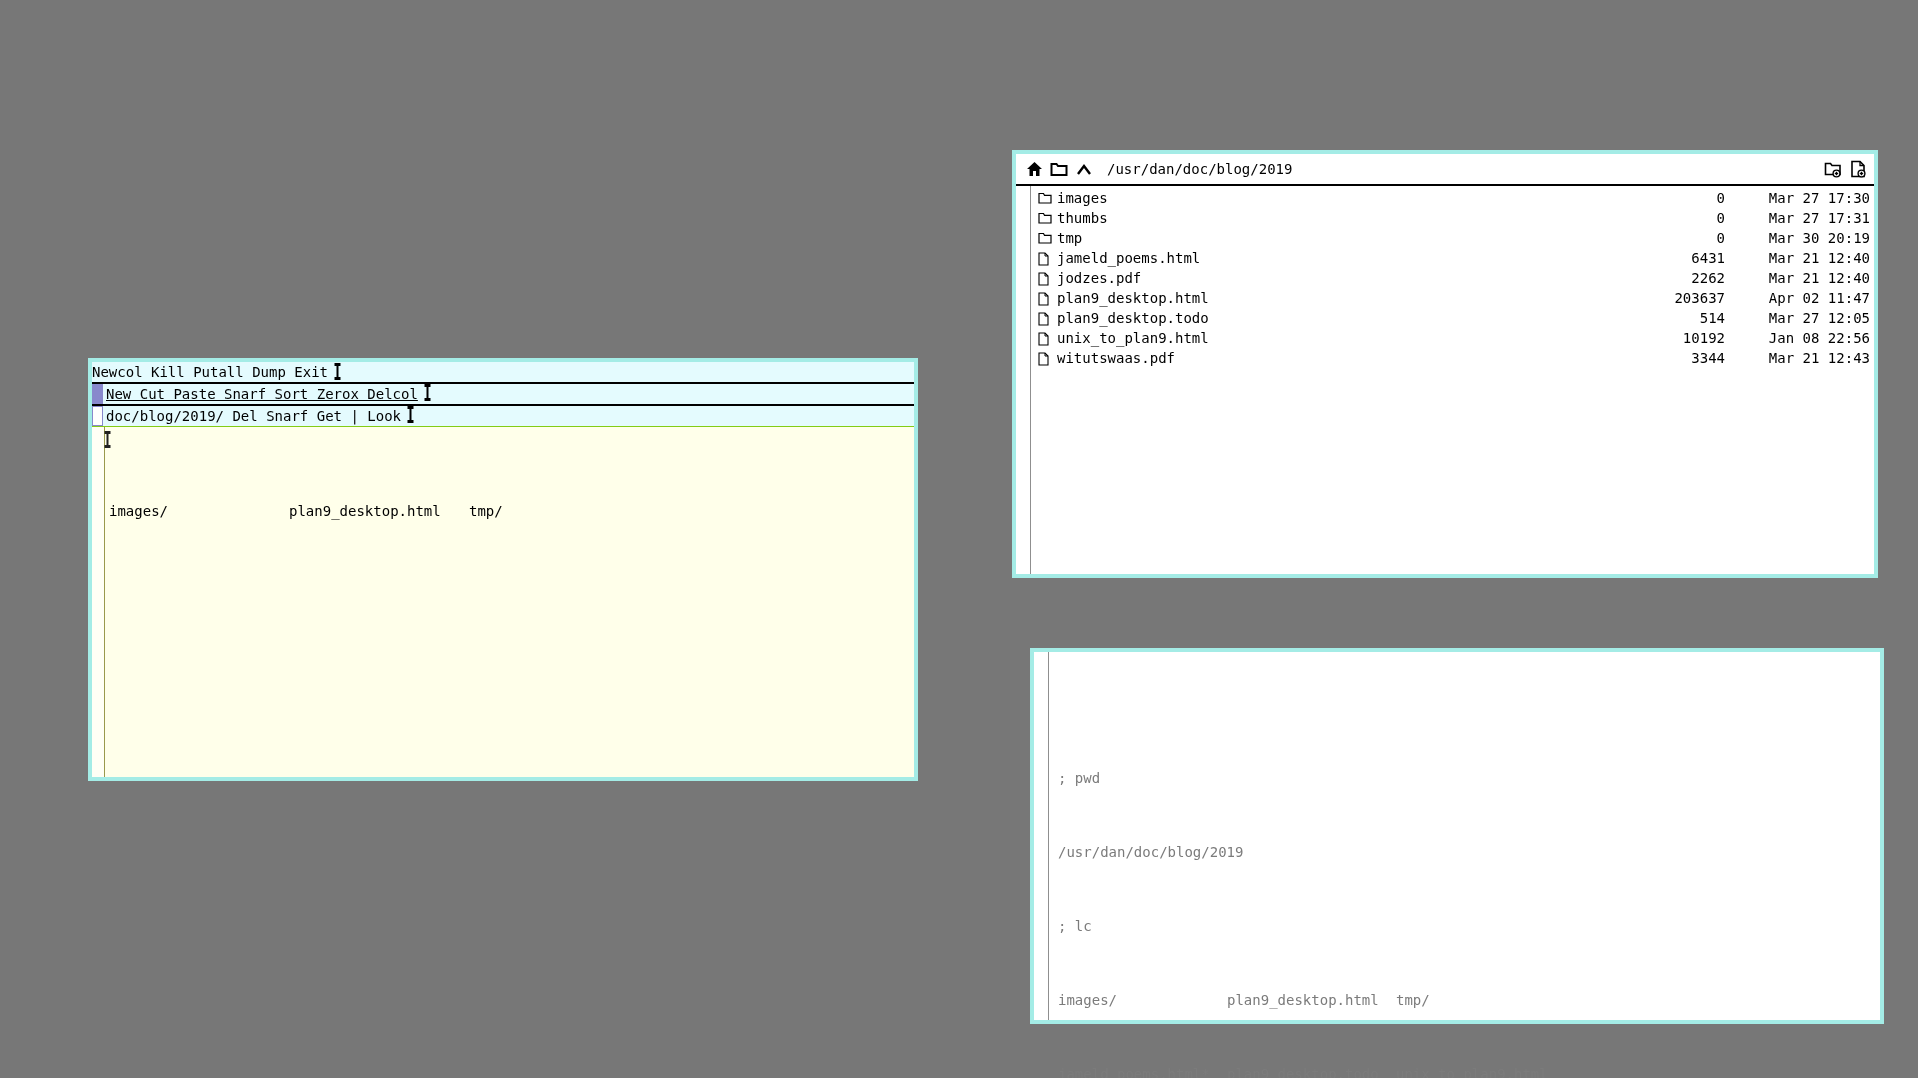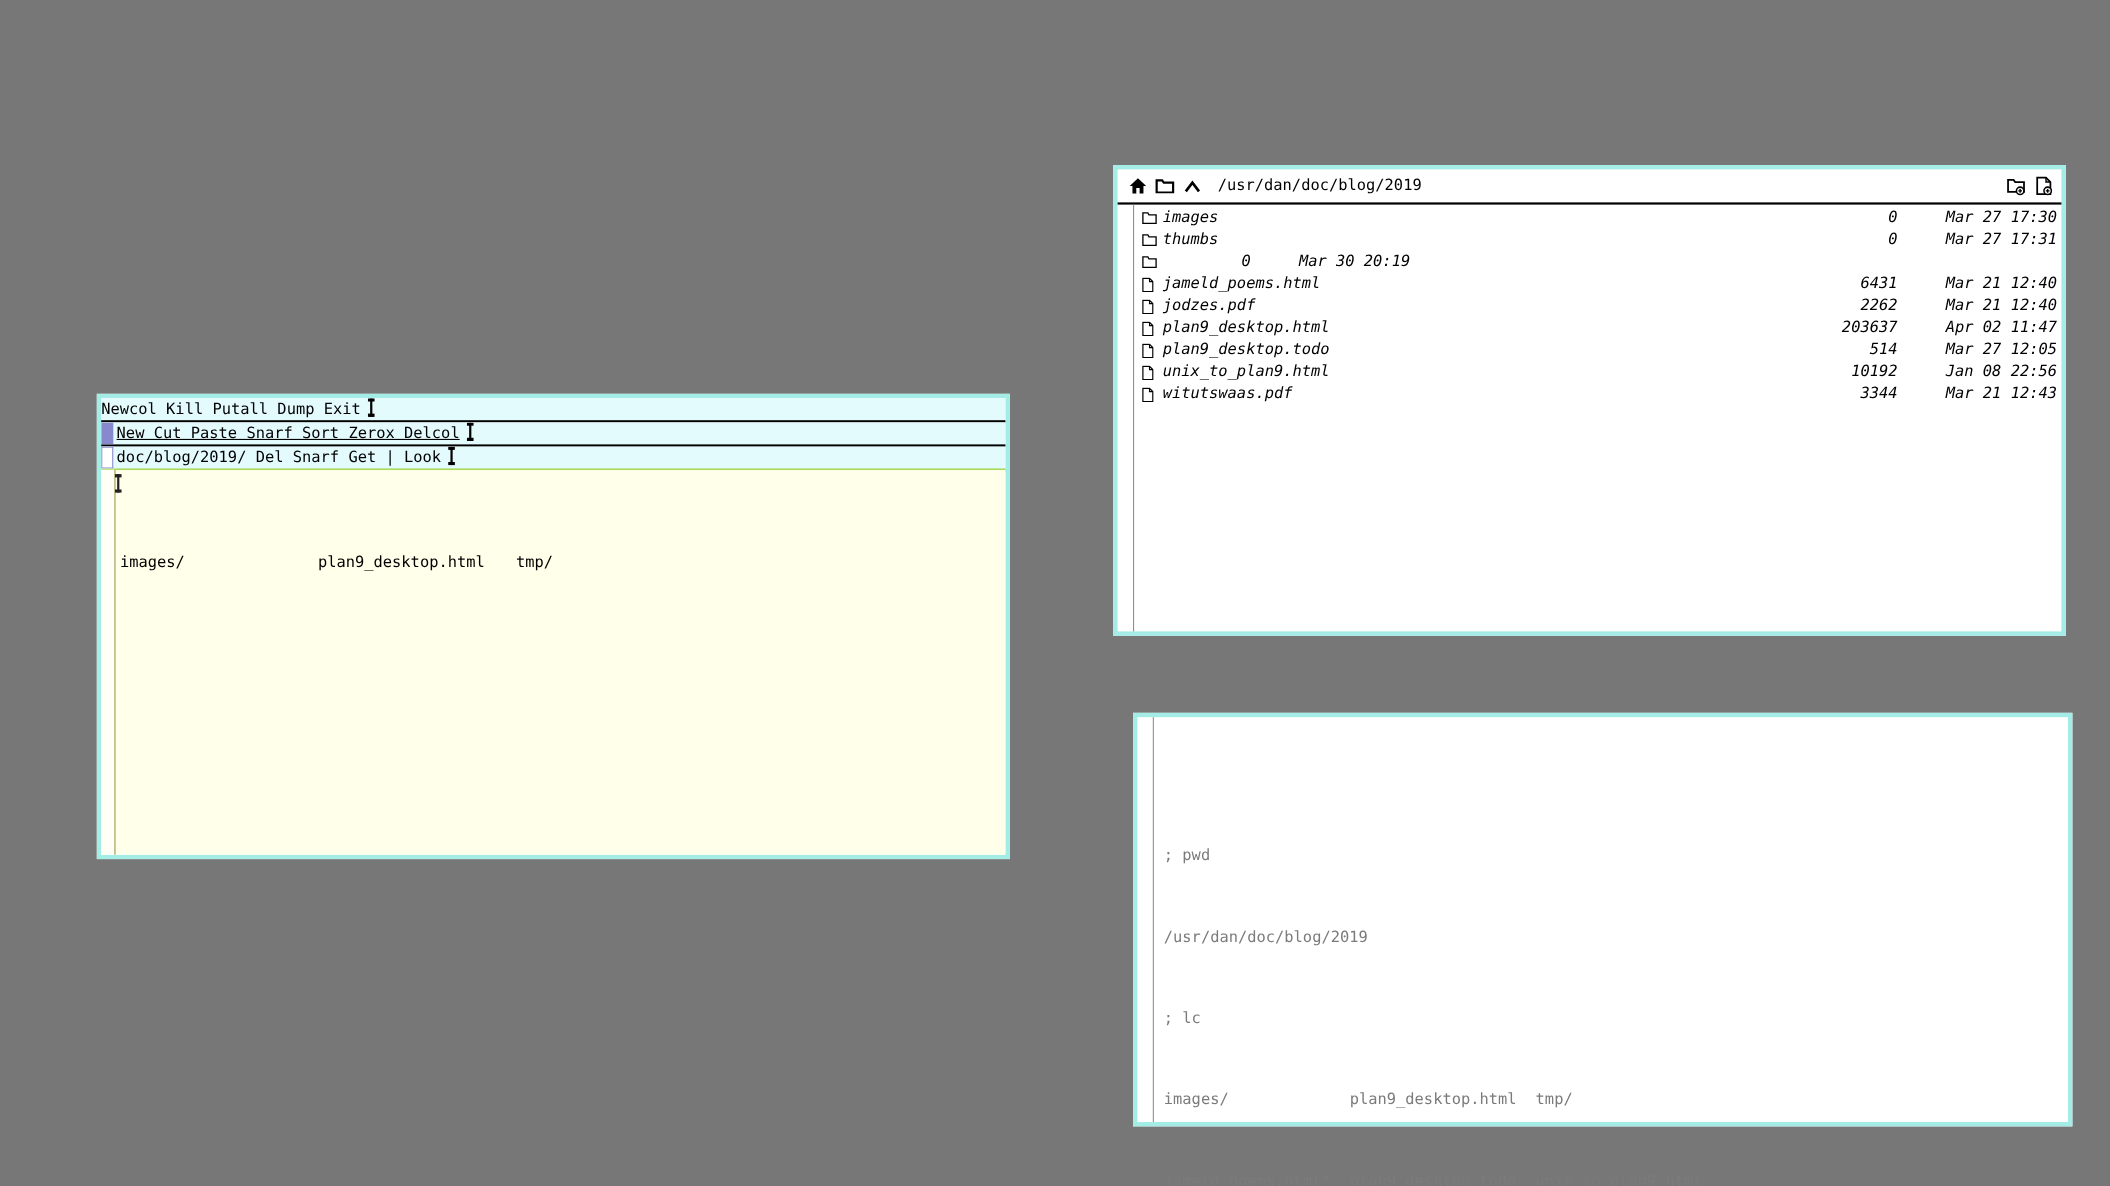--- a/index.html
+++ b/index.html
@@ -9,41 +9,41 @@
     font-family:"DejaVu Sans Mono","Liberation Mono",monospace;
     font-size:14px;color:#000;
   }
   .window{position:absolute;border:4px solid #A4ECE6;box-sizing:border-box;}
 
   
   .acme{left:88px;top:358px;width:830px;height:423px;background:#FFFFEA;}
   .tagrow{position:relative;height:20px;line-height:20px;background:#E4FBFE;white-space:pre;overflow:hidden;}
   .tagrow.r1{border-bottom:2px solid #000;}
   .tagrow.r2{border-bottom:2px solid #000;display:flex;text-decoration:underline;}
-  .tagrow.r3{border-bottom:3px solid #84cc16;display:flex;}
+  .tagrow.r3{border-bottom:1px solid #84cc16;display:flex;}
   .colbox{width:11px;height:20px;background:#8888CC;flex:none;}
   .dirtybox{width:11px;height:20px;background:#fff;border:1px solid #8888CC;box-sizing:border-box;flex:none;}
   .tagtext{margin-left:3px;}
   .acme-body{position:absolute;left:0;right:0;top:65px;bottom:0;background:#FFFFEA;}
   .acme-scroll{position:absolute;left:0;top:0;bottom:0;width:12px;background:#FFFFF5;border-right:1px solid #99994C;}
   .acme-text{position:absolute;left:17px;top:3px;line-height:18px;white-space:pre;}
   .ac{display:inline-block;width:180px;white-space:pre;}
   .acme-cursor{position:absolute;left:12px;top:4px;color:#222;}
 
   .tick{display:inline-block;vertical-align:-3px;}
   .tagrow .tick{margin-left:6px;}
 
   
   .fb{left:1012px;top:150px;width:866px;height:428px;background:#fff;}
   .fb-header{height:30px;border-bottom:2px solid #000;display:flex;align-items:center;padding:0 6px 0 8px;}
   .fb-header .icnbtn{display:inline-flex;align-items:center;justify-content:center;width:20px;height:20px;margin-right:5px;}
   .fb-path{margin-left:8px;flex:1;white-space:pre;}
   .fb-list{position:absolute;left:0;right:0;top:32px;bottom:0;}
   .fb-scroll{position:absolute;left:14px;top:0;bottom:0;width:1px;background:#8F8F8F;}
-  .fb-rows{position:absolute;left:0;right:0;top:2px;font-style:italic;}
+  .fb-rows{position:absolute;left:0;right:0;top:2px;}
   .fb-row{display:flex;height:20px;align-items:center;margin-left:22px;}
   .entry-icon{width:15px;height:15px;margin-right:4px;flex:none;position:relative;}
   .entry-icon svg{position:absolute;left:0;top:1px;display:none;}
   .entry-icon.dir svg.i-dir{display:block;}
   .entry-icon.file svg.i-file{display:block;}
   .fb-name{flex:1;white-space:pre;}
   .fb-size{width:80px;text-align:right;white-space:pre;}
   .fb-date{width:145px;text-align:right;padding-right:4px;white-space:pre;}
 
   
@@ -156,20 +156,21 @@
           <span class="fb-date">Mar 27 17:31</span>
         </div>
 
         <div class="fb-row">
           <span class="entry-icon dir">
             <svg class="i-dir" width="14" height="12" viewBox="0 0 14 12">
               <path d="M1 1.5 h4.5 l1 1.8 h6.5 v7.7 h-12 z" fill="#fff" stroke="#000" stroke-width="1.2"></path>
             </svg>
 
           </span>
+          <span class="fb-name">tmp</span>
           <span class="fb-size">0</span>
           <span class="fb-date">Mar 30 20:19</span>
         </div>
 
         <div class="fb-row">
           <span class="entry-icon file">
 
             <svg class="i-file" width="11" height="14" viewBox="0 0 11 14">
               <path d="M1 1 h6 l3 3 v9 h-9 z" fill="#fff" stroke="#000" stroke-width="1.1"></path>
               <path d="M7 1 v3 h3" fill="none" stroke="#000" stroke-width="1"></path>

